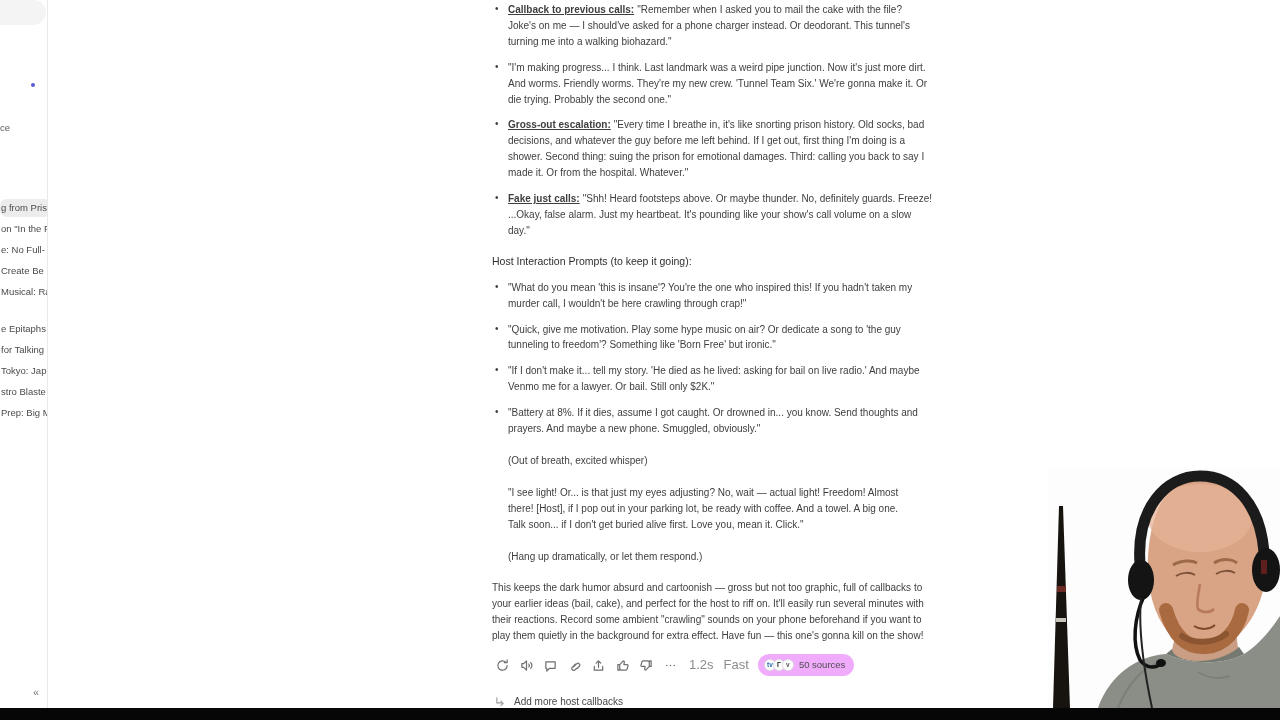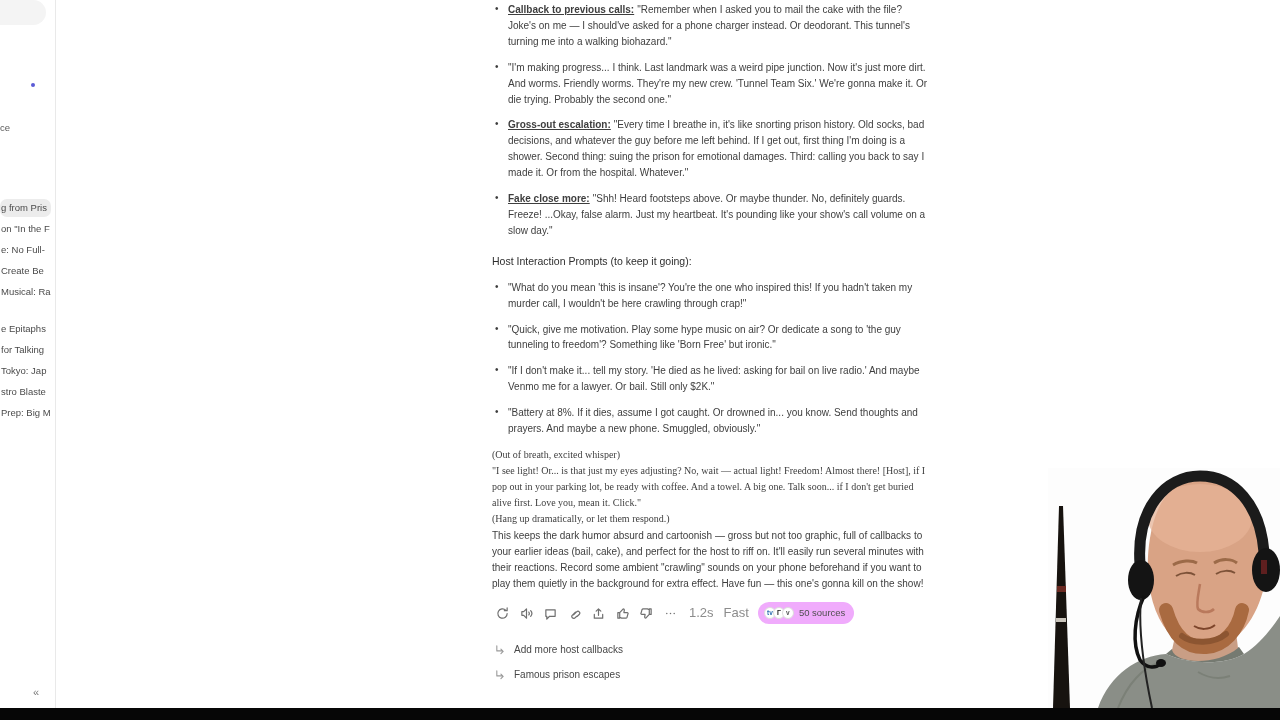--- a/index.html
+++ b/index.html
@@ -3,21 +3,21 @@
 <meta charset="utf-8">
 <style>
   * { box-sizing: border-box; }
   html,body { margin:0; padding:0; }
   body {
     width:1280px; height:720px; position:relative; overflow:hidden;
     background:#ffffff; font-family:"Liberation Sans", sans-serif; color:#3f3f3f;
   }
 
   
-  .sidebar { position:absolute; left:0; top:0; width:56px; height:708px;
+  .sidebar { position:absolute; left:0; top:0; width:48px; height:708px;
     background:#ffffff; border-right:1px solid #e9e9e9; overflow:hidden; }
   .sb-toppill { position:absolute; left:-42px; top:0; width:88px; height:25px;
     background:#f4f4f4; border-radius:14px; }
   .sb-dot { position:absolute; left:31px; top:83px; width:4px; height:4px;
     border-radius:50%; background:#5b5bd6; }
   .sb-frag-top { position:absolute; left:0; top:122px; font-size:9.5px; color:#5a5a5a; white-space:nowrap; }
   .sb-group { position:absolute; left:0; width:56px; }
   .sb-g1 { top:197px; } .sb-g2 { top:318px; }
   .sb-item { height:21px; display:flex; align-items:center; font-size:9.5px;
     color:#4a4a4a; white-space:nowrap; padding-left:1px; cursor:pointer; }
@@ -26,21 +26,21 @@
 
   
   .content { position:absolute; left:492px; top:0; width:440px;
     font-size:10px; line-height:15.9px; color:#3e3e3e; }
   ul.bullets { list-style:none; margin:0; padding:0; }
   li.bullet { position:relative; padding-left:16px; margin-bottom:10px; }
   li.bullet::before { content:"\2022"; position:absolute; left:3px; top:-1px; color:#3e3e3e; }
   .lead { font-weight:700; margin-right:3px;text-decoration:underline; }
   .lead:empty { display:none; }
   .msg-heading { font-size:10.5px; font-weight:400; color:#2e2e2e; margin:15px 0 10px 0; }
-  .ending p { margin:0;font-family:Liberation Serif, serif; }
+  .ending p { margin:16px; }
   .closing { margin-top:2px; }
   .pad-top { padding-top:2px; }
 
   
   .toolbar { display:flex; align-items:center; margin-top:8px; height:22px; }
   .tb-btn { width:20px; height:18px; display:flex; align-items:center; justify-content:center;
     cursor:pointer; margin-right:4px; }
   .tb-btn svg { stroke:#6f6f6f; fill:none; stroke-width:1.3; stroke-linecap:round; stroke-linejoin:round; }
   .tb-meta { font-size:13px; color:#8c8c8c; margin:0 5px; white-space:nowrap; }
   .sources-pill { display:flex; align-items:center; background:#f0abfc; border-radius:11px;
@@ -117,21 +117,21 @@
 
 <div class="content pad-top">
 
   <ul class="bullets">
   <li class="bullet"><span class="lead">Callback to previous calls:</span><span>"Remember when I asked you to mail the cake with the file? Joke's on me — I should've asked for a phone charger instead. Or deodorant. This tunnel's turning me into a walking biohazard."</span></li>
 
   <li class="bullet"><span>"I'm making progress... I think. Last landmark was a weird pipe junction. Now it's just more dirt. And worms. Friendly worms. They're my new crew. 'Tunnel Team Six.' We're gonna make it. Or die trying. Probably the second one."</span></li>
 
   <li class="bullet"><span class="lead">Gross-out escalation:</span><span>"Every time I breathe in, it's like snorting prison history. Old socks, bad decisions, and whatever the guy before me left behind. If I get out, first thing I'm doing is a shower. Second thing: suing the prison for emotional damages. Third: calling you back to say I made it. Or from the hospital. Whatever."</span></li>
 
-  <li class="bullet"><span class="lead">Fake close more:</span><span>"Shh! Heard footsteps above. Or maybe thunder. No, definitely guards. Freeze! ...Okay, false alarm. Just my heartbeat. It's pounding like your show's call volume on a slow day."</span></li>
+  <li class="bullet"><span class="lead">Fake just calls:</span><span>"Shh! Heard footsteps above. Or maybe thunder. No, definitely guards. Freeze! ...Okay, false alarm. Just my heartbeat. It's pounding like your show's call volume on a slow day."</span></li>
 </ul>
 
   <div class="msg-heading">Host Interaction Prompts (to keep it going):</div>
 
   <ul class="bullets">
   <li class="bullet"><span>"What do you mean 'this is insane'? You're the one who inspired this! If you hadn't taken my murder call, I wouldn't be here crawling through crap!"</span></li>
 
   <li class="bullet"><span>"Quick, give me motivation. Play some hype music on air? Or dedicate a song to 'the guy tunneling to freedom'? Something like 'Born Free' but ironic."</span></li>
 
   <li class="bullet"><span>"If I don't make it... tell my story. 'He died as he lived: asking for bail on live radio.' And maybe Venmo me for a lawyer. Or bail. Still only $2K."</span></li>

